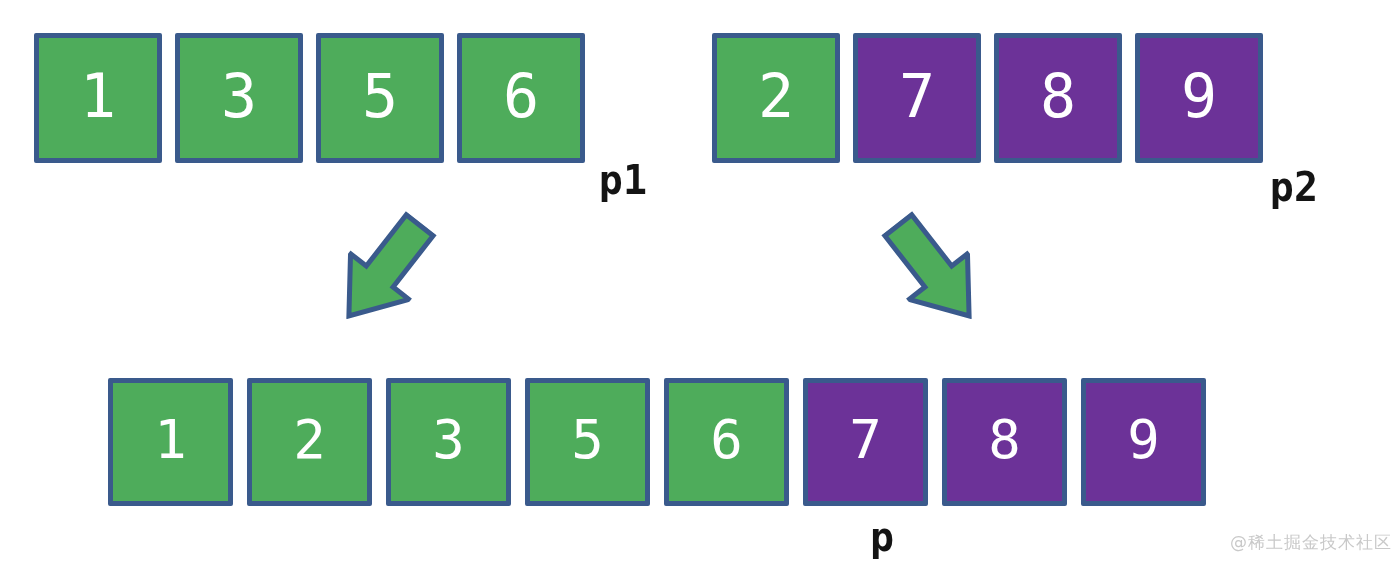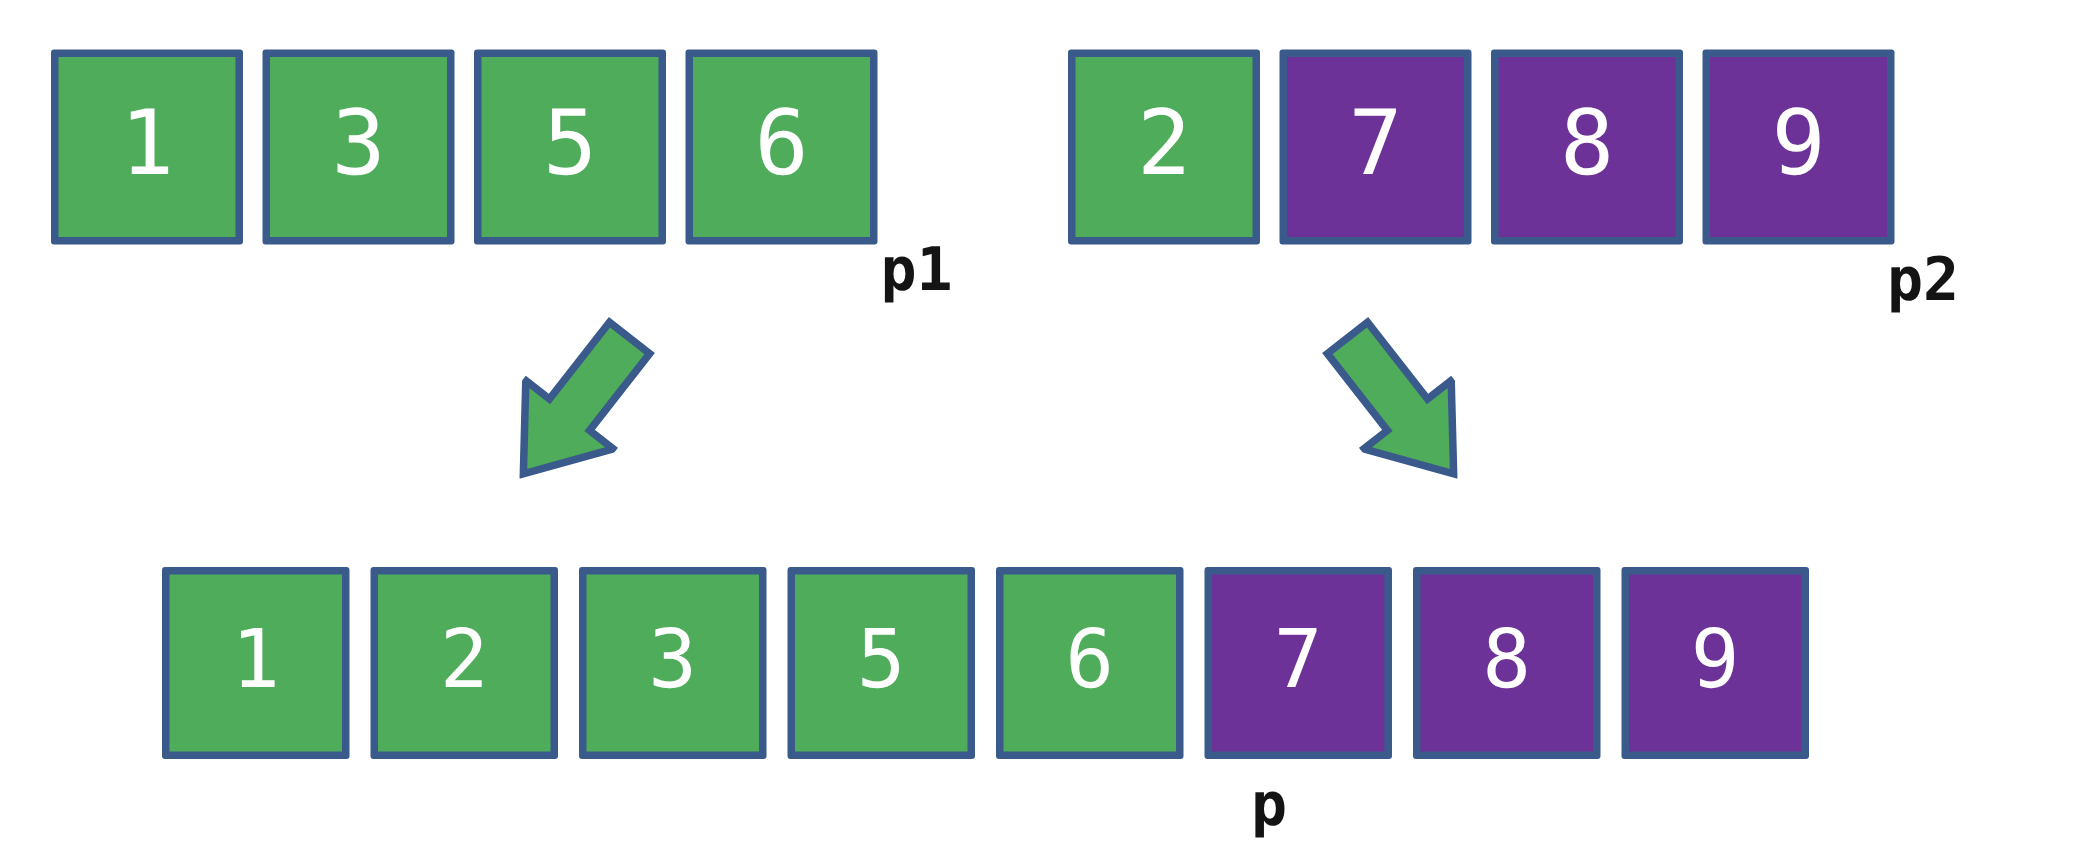--- a/index.html
+++ b/index.html
@@ -28,21 +28,21 @@
     line-height:1;
   }
   .row-p1{left:34px;top:33px;gap:13px;}
   .row-p2{left:712px;top:33px;gap:13px;}
   .row-top .cell{width:128px;height:130px;font-size:60px;padding-bottom:4px;}
   .row-p{left:108px;top:378px;gap:14px;}
   .row-p .cell{width:125px;height:128px;font-size:54px;padding-bottom:4px;}
   .array-label{
     position:absolute;
     width:60px;
-    text-align:left;
+    text-align:right;
     font-family:"DejaVu Sans Mono","Liberation Mono",monospace;
     font-weight:bold;
     font-size:40px;
     line-height:1.1;
     color:var(--label);
   }
   .label-p1{left:587px;top:158px;}
   .label-p2{left:1258px;top:165px;}
   .label-p{left:834px;top:515px;}
   .merge-arrow{position:absolute;width:78px;height:122px;}
@@ -122,14 +122,15 @@
       </div>
     <div class="cell" style="background-color: rgb(108, 50, 152);">
         <span>8</span>
       </div>
     <div class="cell" style="background-color: rgb(108, 50, 152);">
         <span>9</span>
       </div>
   </div>
   <div class="array-label label-p">p</div>
 
+  <div class="watermark">@稀土掘金技术社区</div>
 
 </div>
 
 </body></html>

